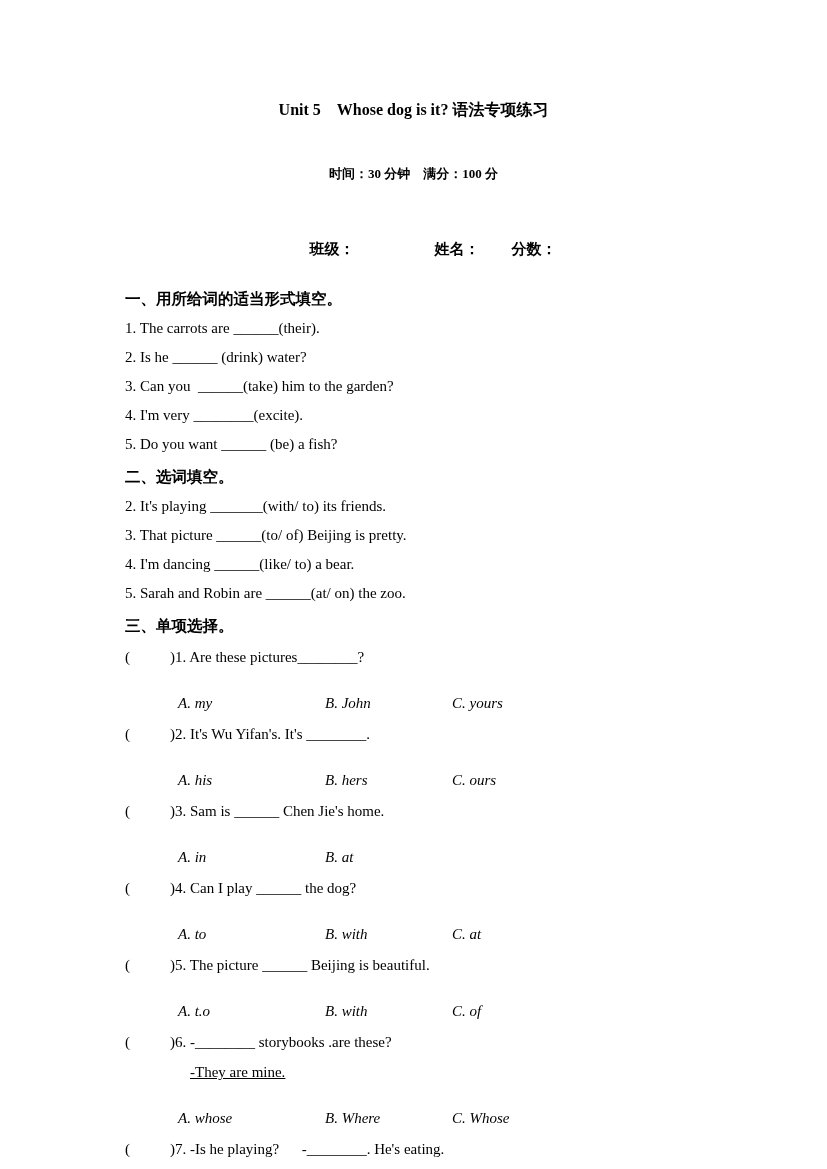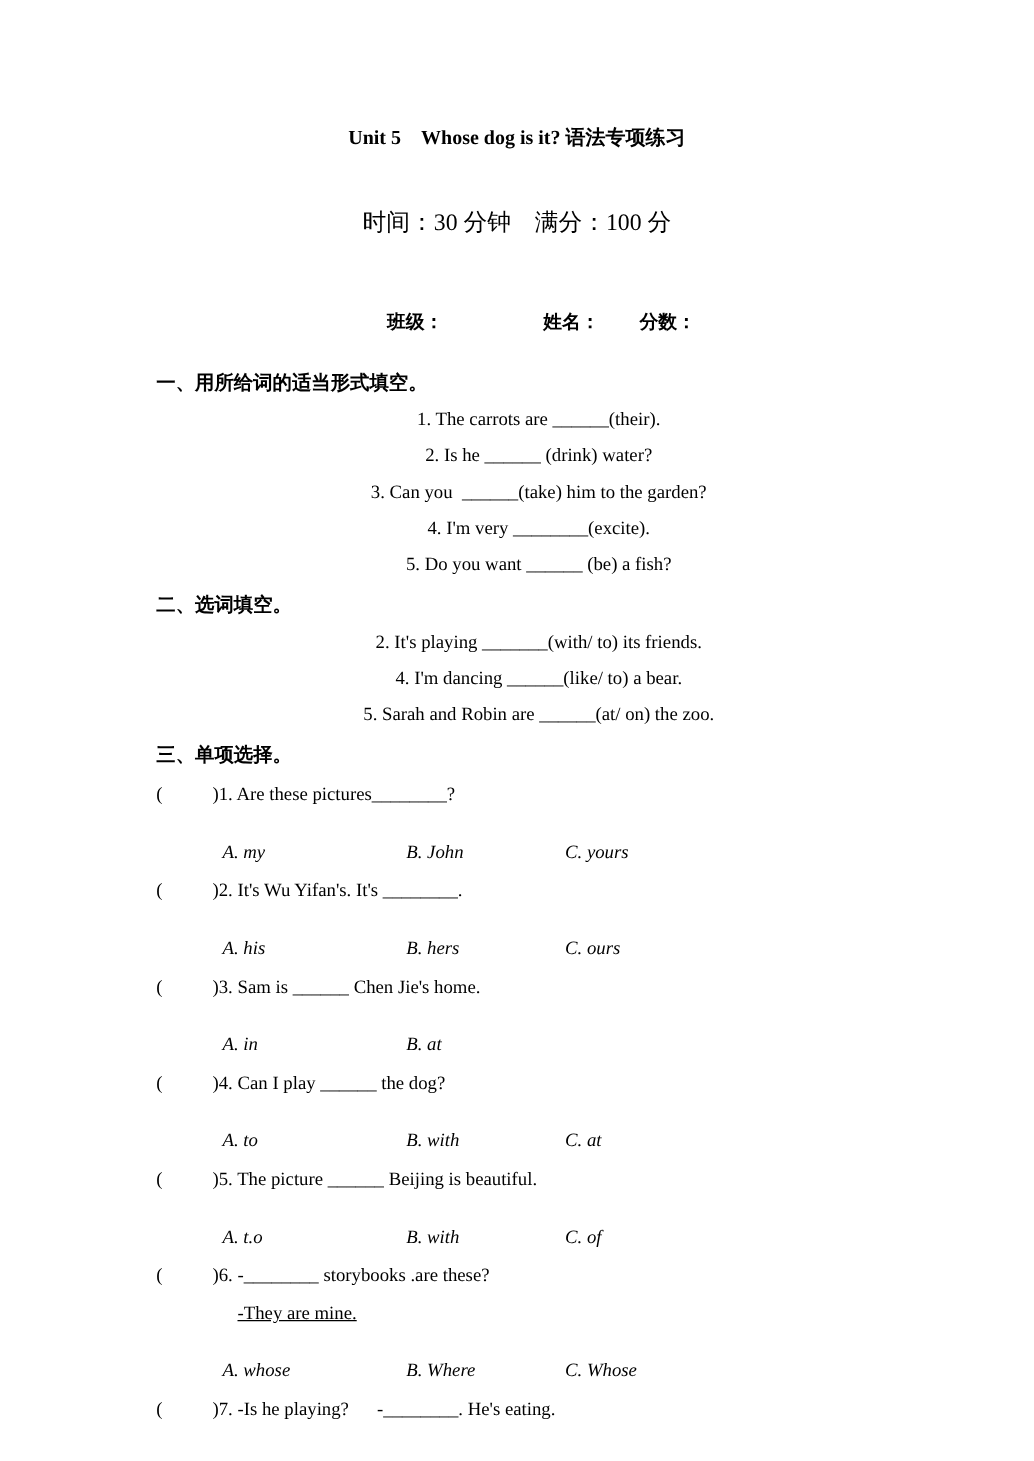--- a/index.html
+++ b/index.html
@@ -17,22 +17,22 @@
 
   .title {
     text-align: center;
     font-weight: bold;
     font-size: 16px;
     margin-top: 100px;
     white-space: pre-wrap;
   }
   .meta {
     text-align: center;
-    font-weight: normal;
-    font-size: 19px;
+    font-weight: bold;
+    font-size: 13px;
     margin-top: 44px;
     white-space: pre-wrap;
   }
 
   .content { padding: 0 90px 0 125px; }
 
   .fields {
     font-weight: bold;
     margin-top: 40px;
     padding-left: 162px;
@@ -44,21 +44,20 @@
   .sec-heading {
     font-weight: bold;
     font-size: 15.5px;
     margin-top: 12px;
     line-height: 21px;
   }
   .item {
     margin-top: 9px;
     line-height: 20px;
     white-space: pre-wrap;
-    text-align: center;
   }
 
   .question { margin-top: 2px; }
   .q-line {
     display: flex;
     margin-top: 11px;
     line-height: 20px;
   }
   .q-line .paren {
     width: 45px;
@@ -107,20 +106,21 @@
       <div class="item">1. The carrots are ______(their).</div>
       <div class="item">2. Is he ______ (drink) water?</div>
       <div class="item">3. Can you  ______(take) him to the garden?</div>
       <div class="item">4. I'm very ________(excite).</div>
       <div class="item">5. Do you want ______ (be) a fish?</div>
     </div>
 
     <div class="section">
       <div class="sec-heading">二、选词填空。</div>
       <div class="item">2. It's playing _______(with/ to) its friends.</div>
+      <div class="item">3. That picture ______(to/ of) Beijing is pretty.</div>
       <div class="item">4. I'm dancing ______(like/ to) a bear.</div>
       <div class="item">5. Sarah and Robin are ______(at/ on) the zoo.</div>
     </div>
 
     <div class="section">
       <div class="sec-heading">三、单项选择。</div>
 
       <div class="question">
         <div class="q-line">
           <span class="paren">(</span>

